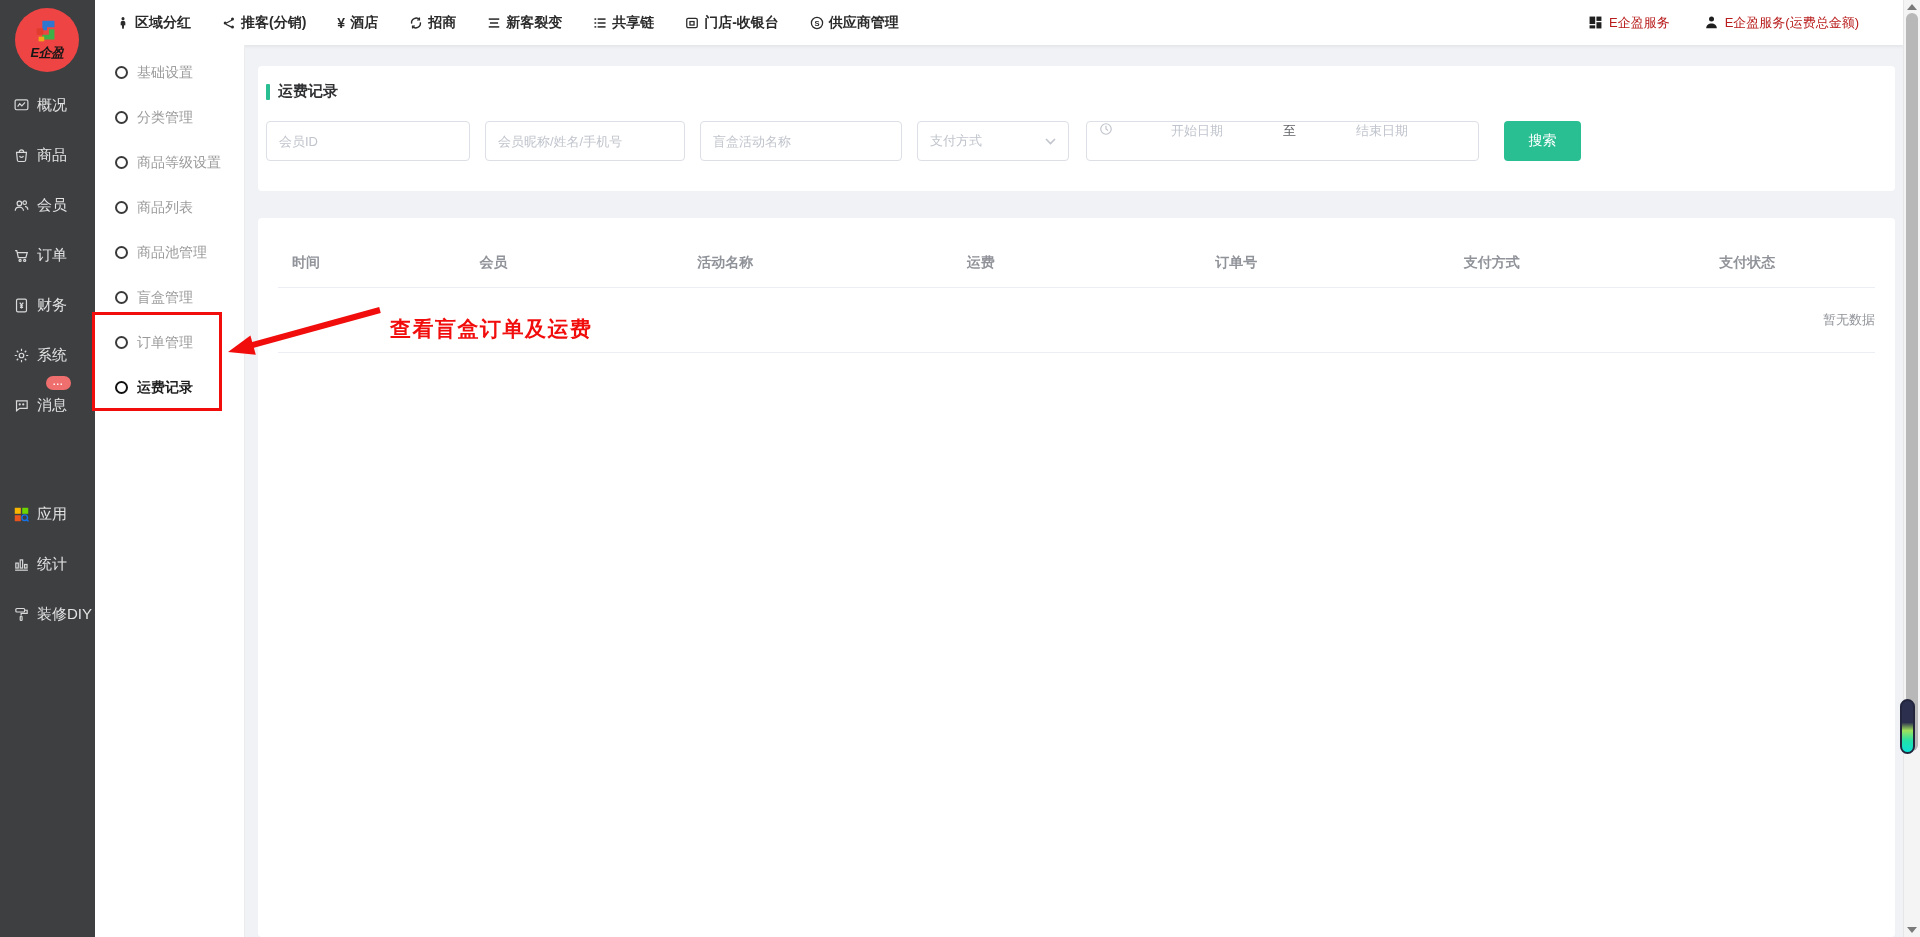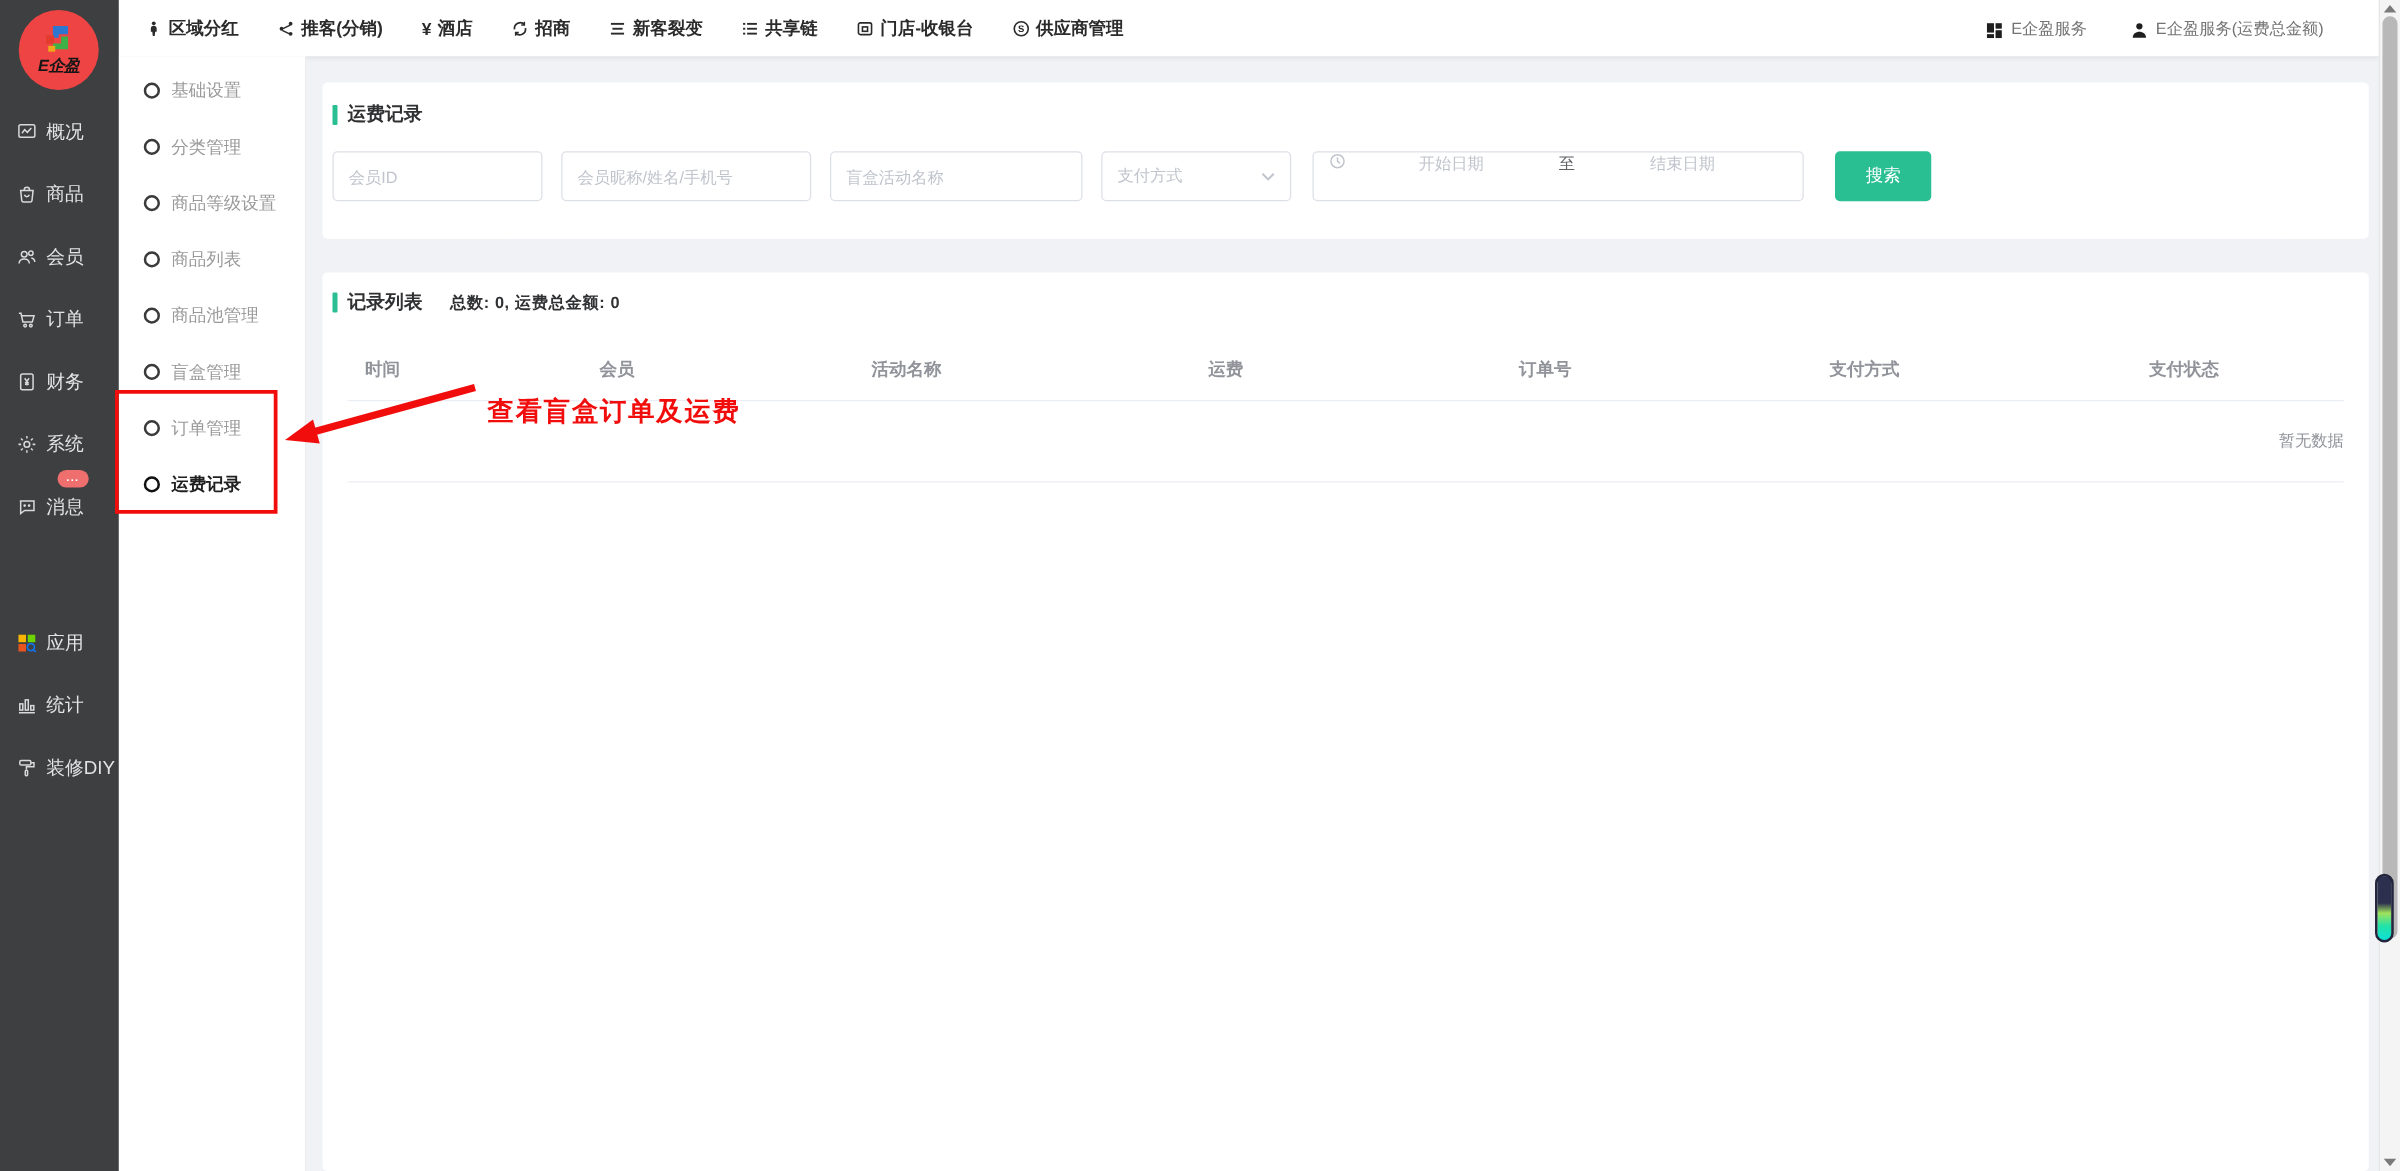--- a/index.html
+++ b/index.html
@@ -29,38 +29,38 @@
   .sub-item.active .circ { border-color:#111; }
 
   
   .topbar { position:absolute; left:95px; top:0; right:16px; height:45px; background:#fff;
             box-shadow:0 1px 4px rgba(0,21,41,.08); display:flex; align-items:center;
             padding:0 45px 0 21px; z-index:5; }
   .nav-left { display:flex; gap:31px; align-items:center; }
   .nav-item { display:flex; align-items:center; gap:5px; font-size:14px; font-weight:700; color:#2b2b2b; cursor:pointer; white-space:nowrap; }
   .nav-item .yen { font-size:14px; font-weight:700; }
   .nav-right { margin-left:auto; display:flex; gap:34px; align-items:center; }
-  .acct-item { display:flex; align-items:flex-end; gap:6px; font-size:13px; color:#737373; cursor:pointer; white-space:nowrap; }
+  .acct-item { display:flex; align-items:center; gap:6px; font-size:13px; color:#b91c1c; cursor:pointer; white-space:nowrap; }
 
   
   .panel { position:absolute; left:258px; width:1637px; background:#fff; border-radius:4px; z-index:3; }
   .panel1 { top:66px; height:125px; }
   .panel2 { top:218px; bottom:0; }
   .panel-title { display:flex; align-items:center; gap:8px; padding:16px 0 0 8px; }
   .panel2 .panel-title { padding-top:14px; }
   .green-bar { width:4px; height:16px; background:#2abf92; border-radius:1px; }
   .title-text { font-size:15px; font-weight:700; color:#303133; }
   .summary-text { font-size:13px; font-weight:700; color:#303133; margin-left:14px; letter-spacing:0.5px; }
 
   
   .filters { display:flex; align-items:center; margin:20px 0 0 8px; }
   .f-input { height:40px; border:1px solid #dcdfe6; border-radius:4px; padding:0 12px; font-size:13px;
              color:#606266; margin-right:15px; outline:none; font-family:inherit; background:#fff; }
   .f-input::placeholder { color:#c0c4cc; }
-  .w1{width:168px}.w2{width:200px}.w3{width:202px}.w4{width:202px}
+  .w1{width:204px}.w2{width:200px}.w3{width:202px}.w4{width:202px}
   .f-select { width:152px; height:40px; border:1px solid #dcdfe6; border-radius:4px; display:flex;
               align-items:center; justify-content:space-between; padding:0 12px; color:#c0c4cc;
               font-size:13px; margin-right:17px; cursor:pointer; background:#fff; }
   .f-date { width:393px; height:40px; border:1px solid #dcdfe6; border-radius:4px; display:flex;
             padding:0 12px; font-size:13px; color:#c0c4cc; background:#fff; }
   .f-date .dspan { flex:1; text-align:center; cursor:text; }
   .f-date .sep { color:#606266; padding:0 2px; }
   .search-btn { margin-left:25px; width:77px; height:40px; background:#2abf92; color:#fff; border:none;
                 border-radius:4px; font-size:14px; cursor:pointer; font-family:inherit; }
 
@@ -358,25 +358,20 @@
         </svg>
       <span class="dspan">开始日期</span>
       <span class="sep">至</span>
       <span class="dspan">结束日期</span>
     </div>
     <button class="search-btn">搜索</button>
   </div>
 </div>
 
 <div class="panel panel2">
-  <div class="panel-title">
-    <span class="green-bar"></span>
-    <span class="title-text">记录列表</span>
-    <span class="summary-text">总数: 0, 运费总金额: 0</span>
-  </div>
   <div class="thead">
     <div class="th c1">时间</div>
     <div class="th c2">会员</div>
     <div class="th c3">活动名称</div>
     <div class="th c4">运费</div>
     <div class="th c5">订单号</div>
     <div class="th c6">支付方式</div>
     <div class="th c7">支付状态</div>
   </div>
   <div class="empty-row">暂无数据</div>

